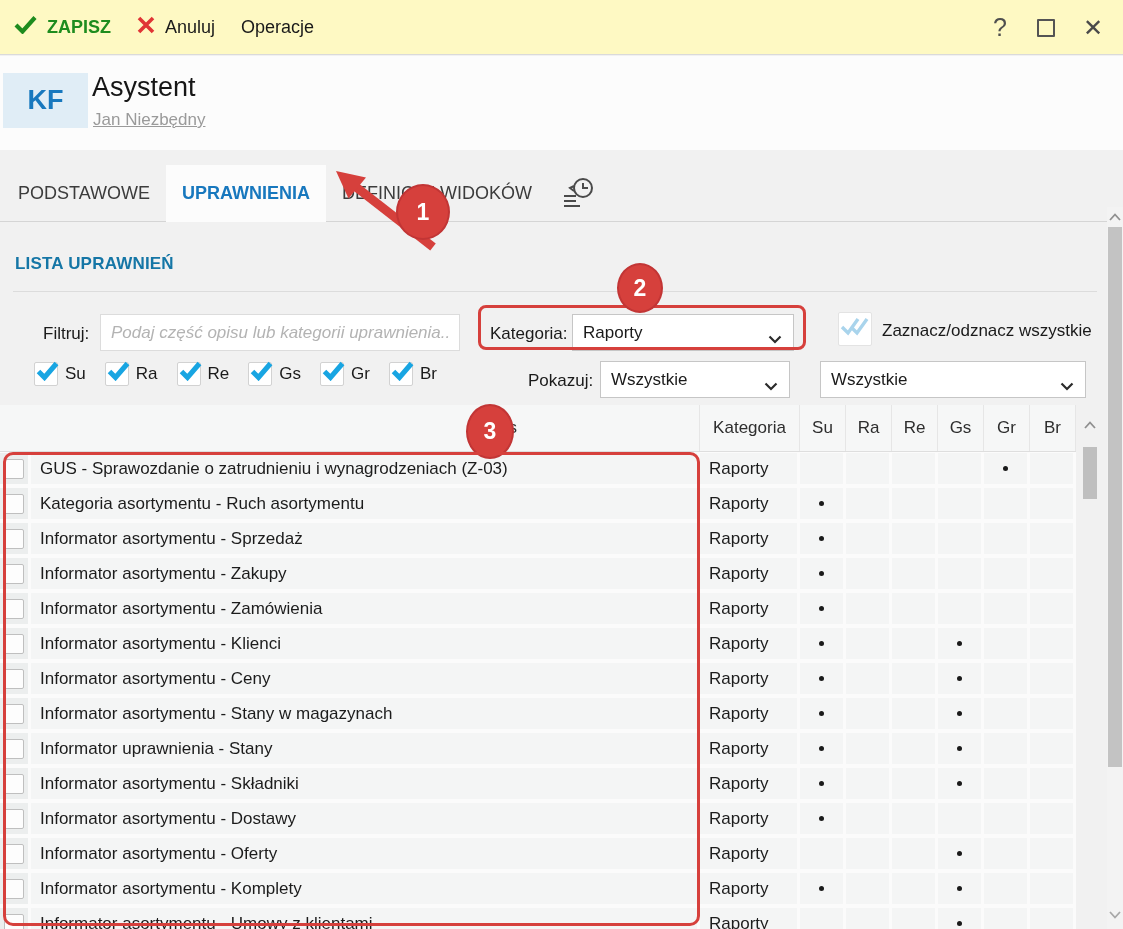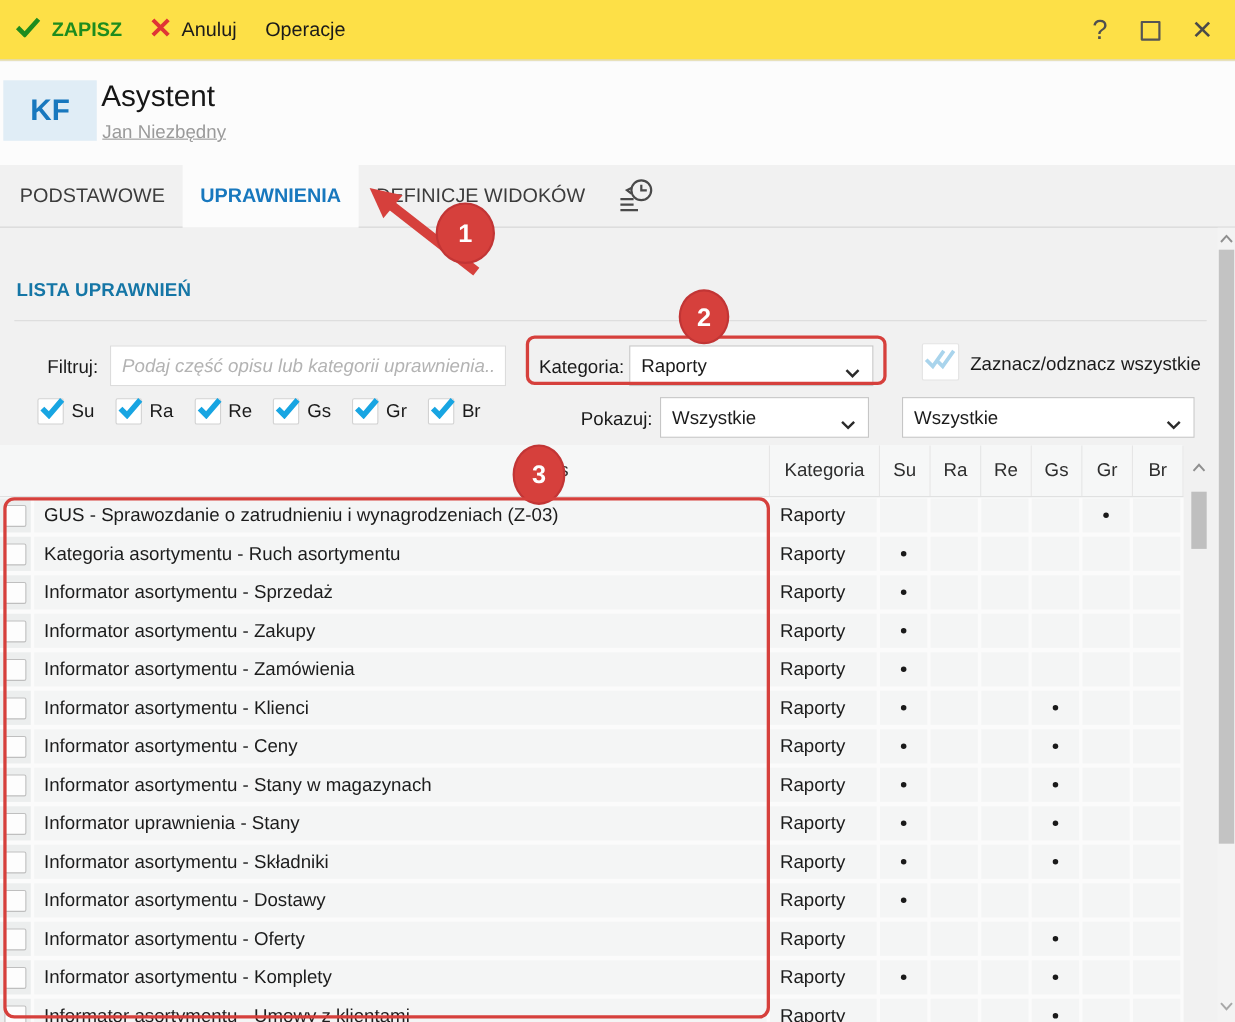--- a/index.html
+++ b/index.html
@@ -5,37 +5,37 @@
   * { margin:0; padding:0; box-sizing:border-box; }
   html,body { width:1123px; height:929px; }
   body {
     position:relative; overflow:hidden;
     background:#f1f1f1;
     font-family:"Liberation Sans", sans-serif;
     color:#1a1a1a;
   }
   
   .toolbar { position:absolute; left:0; top:0; width:1123px; height:55px;
-    background:#fde047; border-bottom:1px solid #dadada; display:flex; align-items:center; }
+    background:#fef9c3; border-bottom:1px solid #dadada; display:flex; align-items:center; }
   .tbtn { display:flex; align-items:center; gap:10px; font-size:18px; cursor:default; }
   .tbtn.save { margin-left:14px; color:#1e8c1e; font-weight:bold; }
   .tbtn.cancel { margin-left:26px; }
   .tbtn.ops { margin-left:26px; }
   .winbtns { position:absolute; right:0; top:0; height:55px; display:flex; align-items:center; gap:24px; padding-right:16px; }
   .help { font-size:25px; color:#4f4f4f; padding:0 6px; }
   .maxbox { width:18px; height:18px; border:2px solid #545454; border-radius:1px; }
   .closex { font-size:24px; color:#4a4a4a; padding:0 4px; }
   
   .app-header { position:absolute; left:0; top:56px; width:1123px; height:94px; background:#fcfcfc; }
   .avatar { position:absolute; left:3px; top:17px; width:85px; height:55px; background:#e0edf6;
     color:#1878be; font-size:27px; font-weight:bold; display:flex; align-items:center; justify-content:center; }
   .title { position:absolute; left:92px; top:16px; font-size:27px; color:#161616; }
   .subtitle { position:absolute; left:93px; top:54px; font-size:17px; color:#9a9a9a;text-decoration:underline; }
   
-  .tabbar { position:absolute; left:0; top:150px; width:1123px; height:57px;
+  .tabbar { position:absolute; left:0; top:165px; width:1123px; height:57px;
     background:#f1f1f1; border-bottom:1px solid #d5d5d5; display:flex; align-items:stretch; }
   .tab { display:flex; align-items:center; padding:0 16px; font-size:18px; color:#3c3c3c; }
   .tab:first-child { margin-left:2px; }
   .tab.active { background:#fcfcfc; color:#1878be; font-weight:bold; margin-bottom:-1px; }
   .history { display:flex; align-items:center; margin-left:12px; }
   
   .section-title { position:absolute; left:15px; top:254px; font-size:17px; font-weight:bold;
     color:#1576a6; letter-spacing:0.2px;text-align:center; }
   .rule { position:absolute; left:13px; top:291px; width:1084px; height:1px; background:#dcdcdc; }
   

